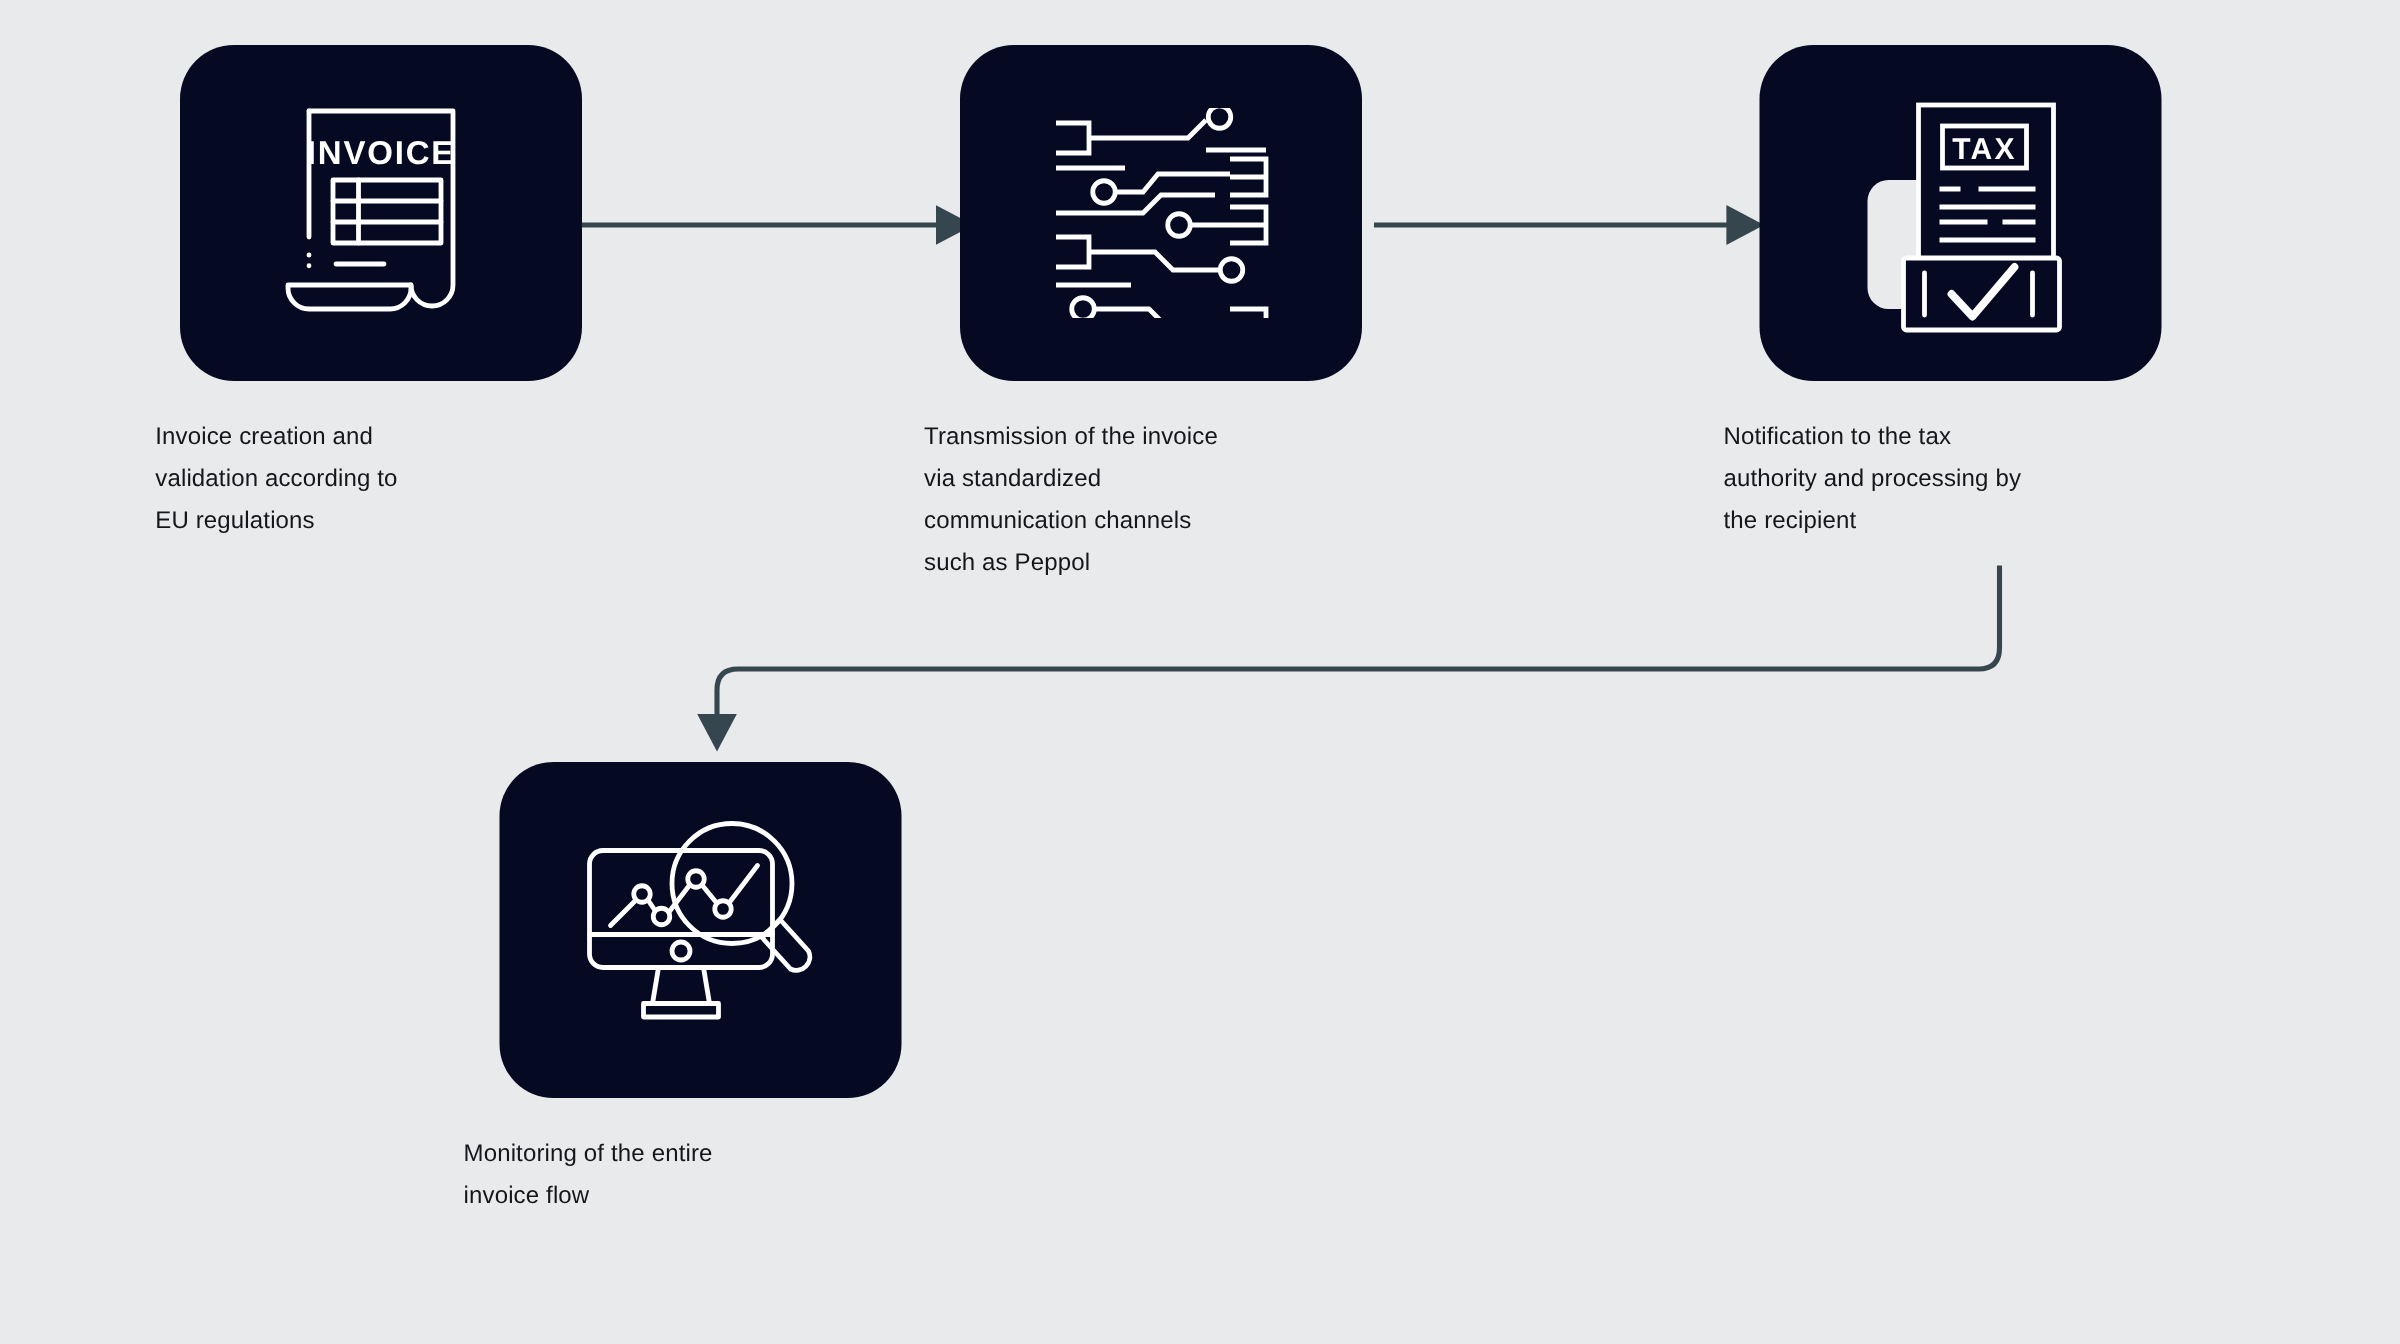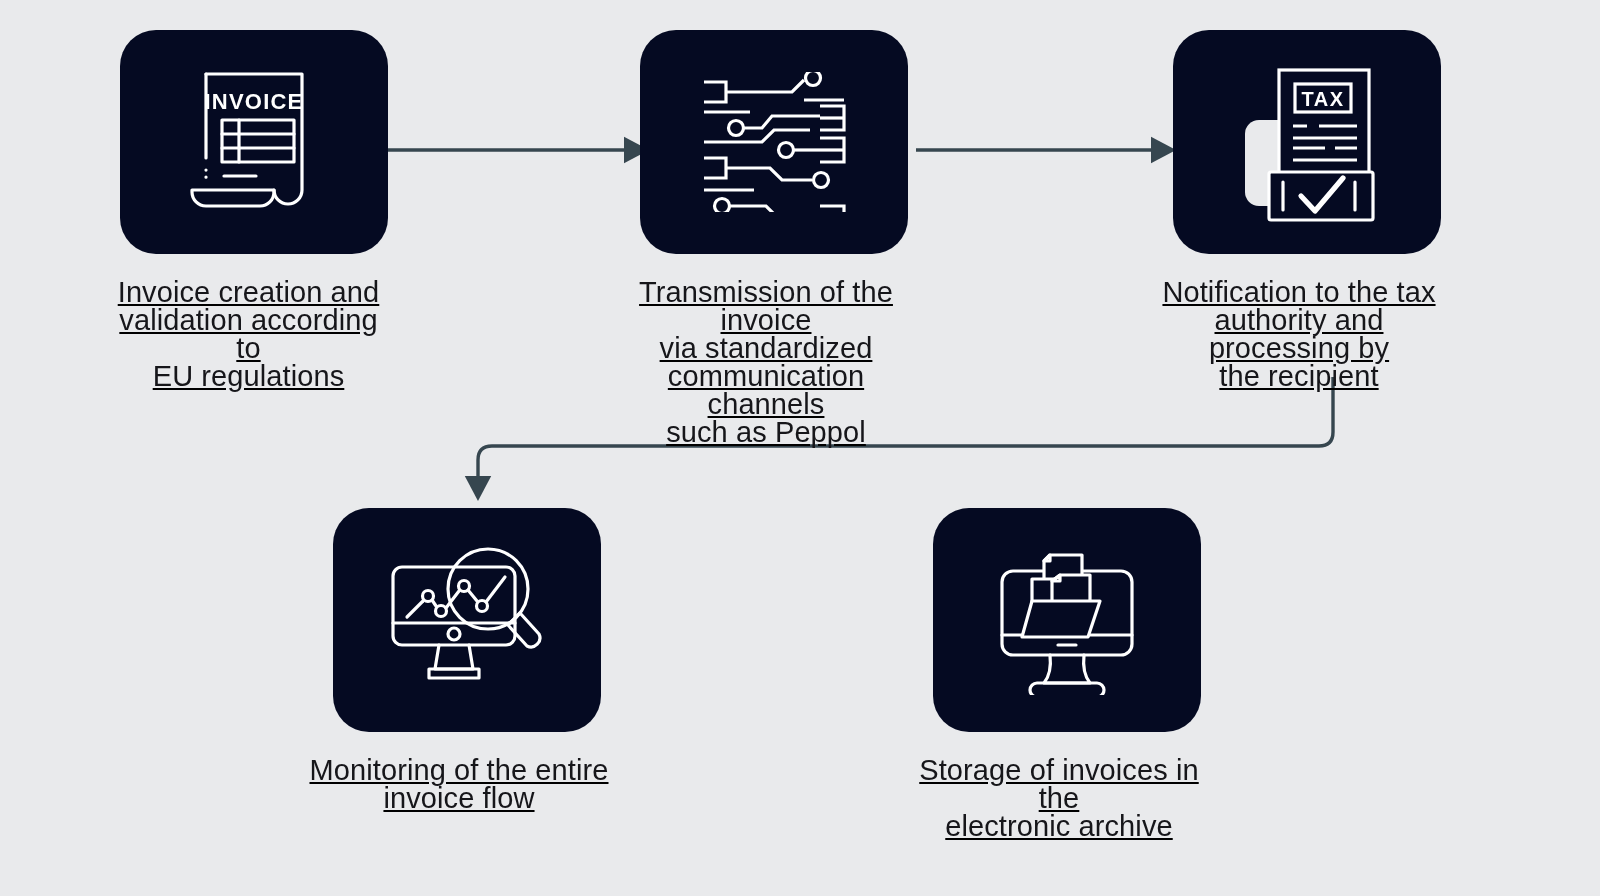--- a/index.html
+++ b/index.html
@@ -25,35 +25,34 @@
     left: 0; top: 0;
     width: 1600px;
     height: 896px;
     pointer-events: none;
   }
   .node {
     position: absolute;
     display: flex;
     flex-direction: column;
     align-items: center;
-    text-decoration: underline;
   }
   .card {
     background: #050a22;
     border-radius: 36px;
     display: flex;
     align-items: center;
     justify-content: center;
   }
   .card svg { display: block; }
   .caption {
     margin-top: 24px;
-    text-align: center;
+    text-align: left;
     color: #16161a;
-    font-size: 29px;
+    font-size: 16px;
     line-height: 28px;
     font-family: "Liberation Sans", sans-serif;
     white-space: pre-line;
     letter-spacing: 0.1px;
   }
 
   
   #node-invoice   { left: 120px;  top: 30px;  width: 268px; }
   #node-transmit  { left: 640px;  top: 30px;  width: 268px; }
   #node-tax       { left: 1173px; top: 30px;  width: 268px; }
@@ -216,41 +215,14 @@
           <path d="M128 120 L128 148"></path>
         </g>
         <path d="M74 134 L88 149 L116 116" fill="none" stroke="#ffffff" stroke-width="5.2" stroke-linecap="round" stroke-linejoin="round"></path>
       </svg>
     </div>
     <div class="caption">Notification to the tax
 authority and processing by
 the recipient</div>
   </div>
 
-  <div class="node" id="node-archive">
-    <div class="card">
-      <svg width="150" height="150" viewBox="0 0 150 150">
-        <g fill="none" stroke="#ffffff" stroke-width="3.2" stroke-linecap="round" stroke-linejoin="round">
-
-          <rect x="10" y="26" width="130" height="84" rx="11"></rect>
-          <path d="M10 90 L140 90"></path>
-          <path d="M66 100 L84 100"></path>
-
-          <path d="M58 110 Q60 128 52 138 L98 138 Q90 128 92 110"></path>
-          <rect x="38" y="138" width="74" height="14" rx="7"></rect>
-
-          <path d="M58 10 L90 10 L90 58 L52 58 L52 16 Z" fill="#050a22"></path>
-          <path d="M58 10 L52 16 L58 16 Z"></path>
-
-          <path d="M40 34 L70 34 L70 84 L40 84 Z" fill="#050a22"></path>
-
-          <path d="M68 30 L98 30 L98 70 L60 70 L60 36 Z" fill="#050a22"></path>
-          <path d="M68 30 L60 36 L68 36 Z"></path>
-
-          <path d="M40 56 L108 56 L96 92 L30 92 Z" fill="#050a22"></path>
-        </g>
-      </svg>
-    </div>
-    <div class="caption">Storage of invoices in the
-electronic archive</div>
-  </div>
 
 </div>
 
 </body></html>

